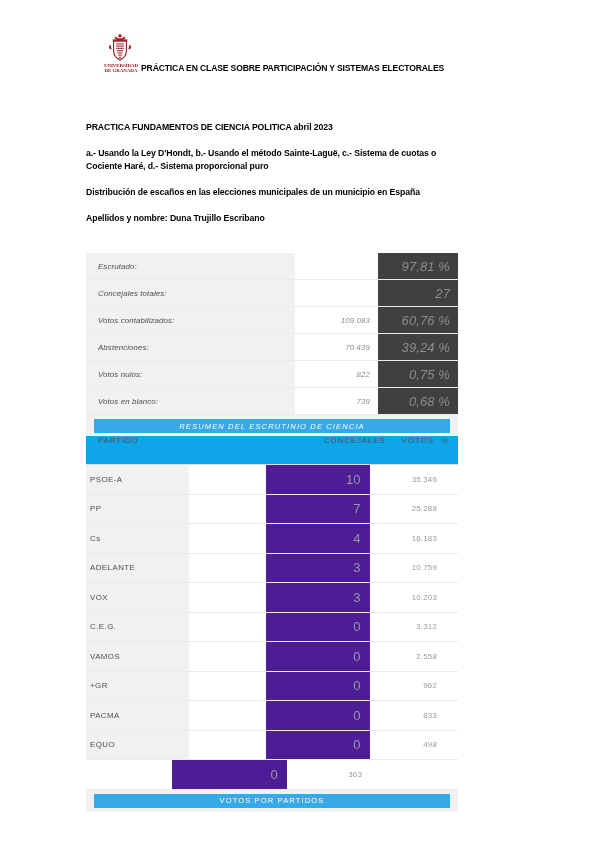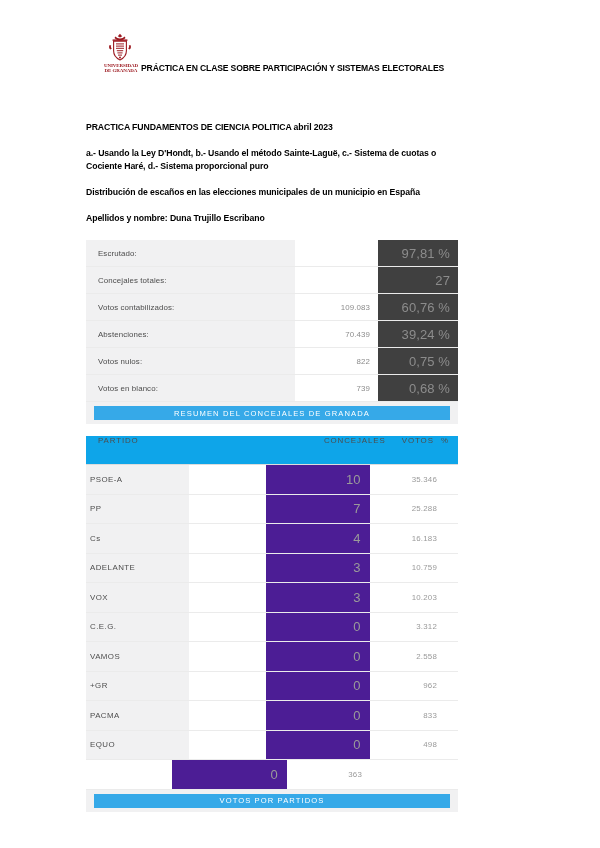--- a/index.html
+++ b/index.html
@@ -93,21 +93,21 @@
   .tbl {
     position: absolute;
     border-collapse: collapse;
     width: 372px;
     background: #ffffff;
     font-size: 7.8px;
     color: #4a4a4a;
   }
 
   
-  .tbl-summary { left: 86px; top: 240px; }
+  .tbl-summary { left: 86px; top: 253px; font-style: italic; }
   .tbl-summary .row {
     position: relative;
     height: 26px;
     border-bottom: 1px solid #ebebeb;
     display: flex;
     align-items: center;
   }
   .tbl-summary .row:last-of-type { border-bottom: 1px solid #ebebeb; }
   .cell-label {
     width: 209px;
@@ -346,21 +346,21 @@
       <div class="cell-pct">0,75 %</div>
     </div>
 
     <div class="row">
       <div class="cell-label">Votos en blanco:</div>
       <div class="cell-mid">739</div>
       <div class="cell-pct">0,68 %</div>
     </div>
 
     <div class="banner-wrap">
-      <div class="banner">RESUMEN DEL CONCEJALES DE GRANADA</div>
+      <div class="banner">RESUMEN DEL ESCRUTINIO DE CIENCIA</div>
     </div>
   </div>
 
   <div class="tbl tbl-parties">
 
     <div class="hdr-row">
       <div class="hdr-partido">PARTIDO</div>
       <div class="hdr-conc">CONCEJALES</div>
       <div class="hdr-votos">VOTOS</div>
       <div class="hdr-pct">%</div>

